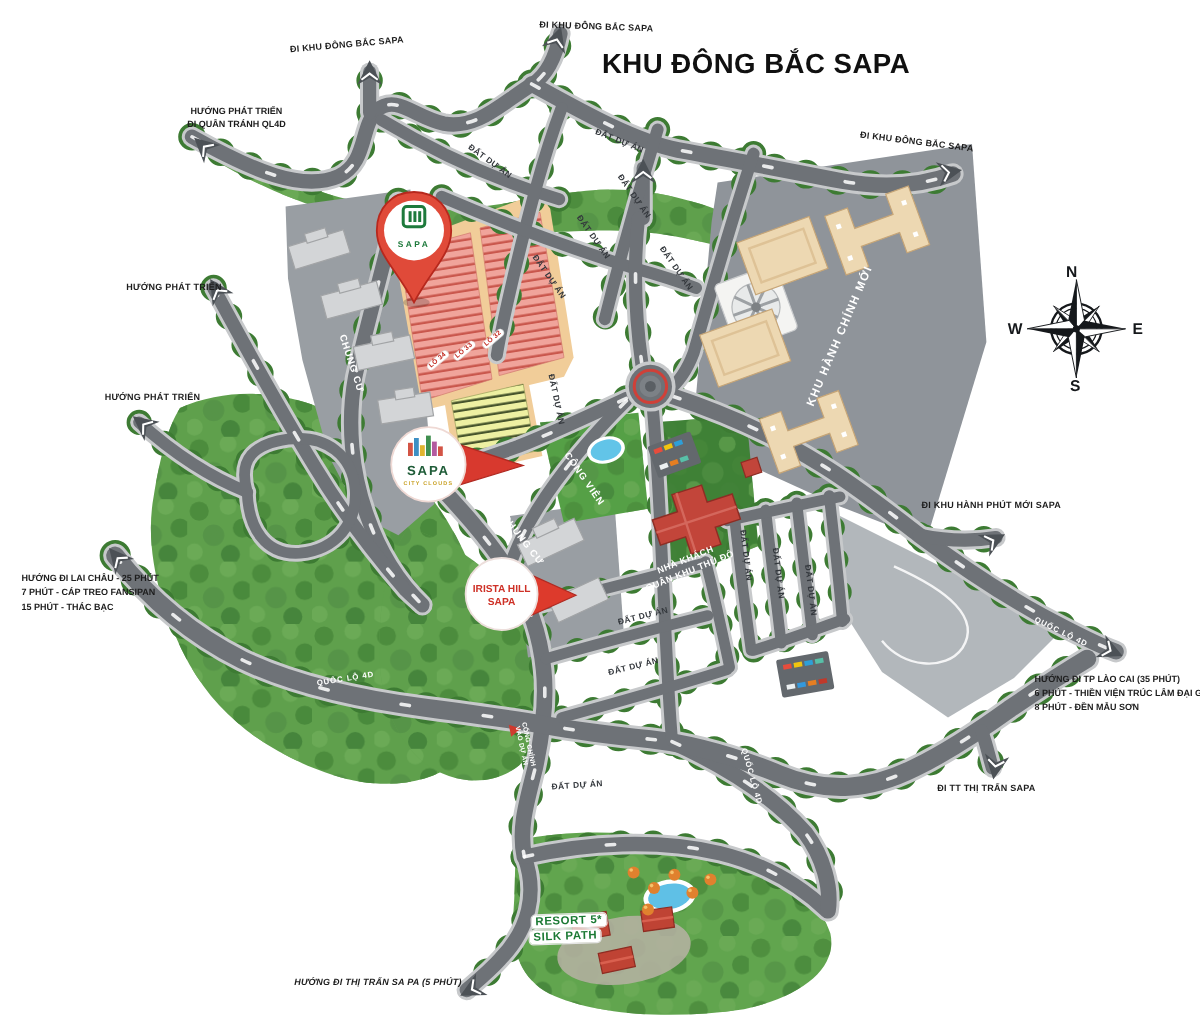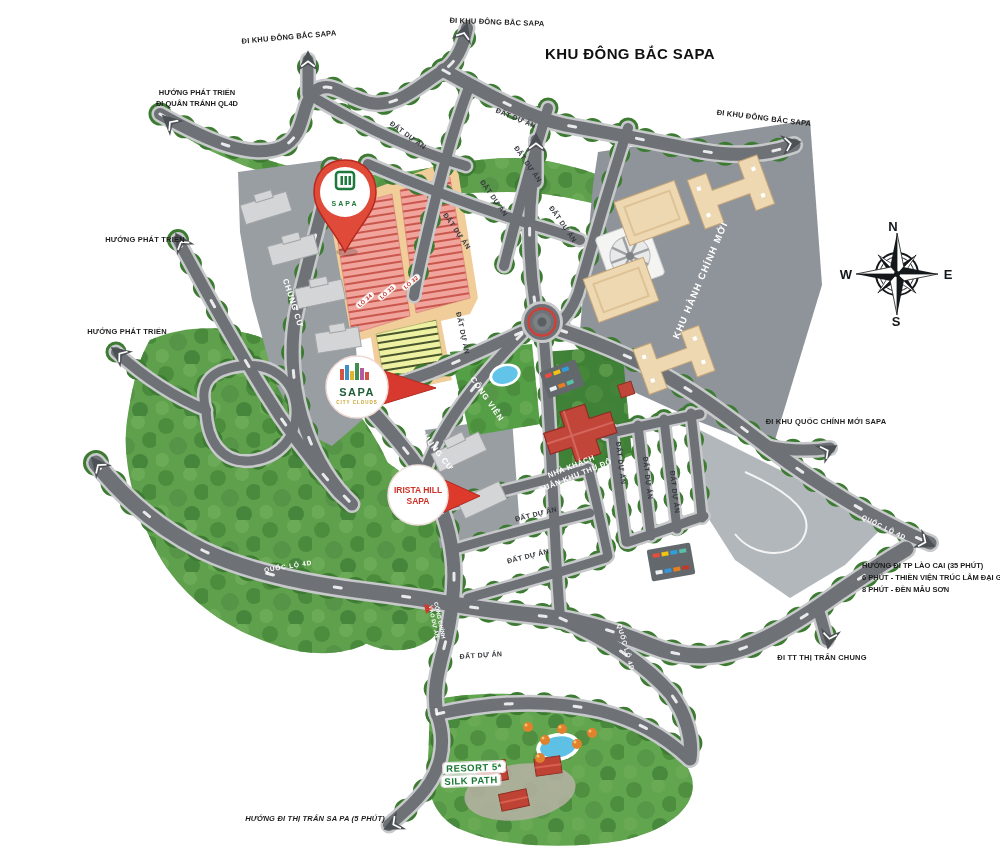--- a/index.html
+++ b/index.html
@@ -8,21 +8,21 @@
   svg{position:absolute;left:0;top:0;}
   .dots{fill:none;stroke:#3d7b33;stroke-linecap:round;stroke-dasharray:0 27;}
   .casing{fill:none;stroke:#c7c9cb;stroke-linecap:round;}
   .road{fill:none;stroke:#6e7277;stroke-linecap:round;}
   .dash{fill:none;stroke:#ffffff;stroke-width:3;stroke-linecap:round;stroke-dasharray:7 62;opacity:.85;}
   .lbl{position:absolute;white-space:nowrap;font-weight:bold;z-index:5;}
   .rl{font-size:7.5px;color:#1d1d1d;letter-spacing:.2px;}
   .rl3{font-size:7.5px;color:#1d1d1d;line-height:12px;text-align:left;}
   .pl{font-size:7px;color:#34383d;letter-spacing:.4px;}
   .wl{color:#ffffff;font-size:8px;letter-spacing:.8px;}
-  .ttl{font-size:15px;color:#101010;letter-spacing:.4px;}
+  .ttl{font-size:23px;color:#101010;letter-spacing:.4px;}
   .cmp{font-size:13px;color:#15181b;font-weight:800;}
   .pill{background:#fff;border-radius:3px;padding:0 3px;color:#1b7a34;font-size:9.5px;
         letter-spacing:.5px;box-shadow:0 0 0 1px #e4e4e4;}
   .badge{background:#fff;border-radius:5px;padding:0 2px;color:#c22a20;font-size:5.5px;
          letter-spacing:.3px;box-shadow:0 0 0 .5px #d8d8d8;}
   .tiny2{font-size:5.5px;line-height:6px;text-align:center;letter-spacing:.2px;}
   .gh{font-size:7.5px;line-height:9.5px;text-align:center;letter-spacing:.5px;}
   .dev2l{font-size:7.5px;line-height:11px;text-align:center;color:#1d1d1d;}
 </style>
 </head>
@@ -493,28 +493,33 @@
 <div class="lbl rl" style="left:497px;top:22px;transform:translate(-50%,-50%) rotate(2deg);">ĐI KHU ĐÔNG BẮC SAPA</div>
 <div class="lbl rl" style="left:764px;top:118px;transform:translate(-50%,-50%) rotate(7deg);">ĐI KHU ĐÔNG BẮC SAPA</div>
 
 <div class="lbl dev2l" style="left:197px;top:98px;transform:translate(-50%,-50%);">
   <div>HƯỚNG PHÁT TRIỂN</div>
   <div>ĐI QUÂN TRÁNH QL4D</div>
 </div>
 <div class="lbl rl" style="left:145px;top:239px;transform:translate(-50%,-50%);">HƯỚNG PHÁT TRIỂN</div>
 <div class="lbl rl" style="left:127px;top:331px;transform:translate(-50%,-50%);">HƯỚNG PHÁT TRIỂN</div>
 
+<div class="lbl rl3" style="left:18px;top:494px;transform:translate(0,-50%);">
+  <div>HƯỚNG ĐI LAI CHÂU - 25 PHÚT</div>
+  <div>7 PHÚT - CÁP TREO FANSIPAN</div>
+  <div>15 PHÚT - THÁC BẠC</div>
+</div>
 <div class="lbl rl3" style="left:862px;top:578px;transform:translate(0,-50%);">
   <div>HƯỚNG ĐI TP LÀO CAI (35 PHÚT)</div>
   <div>6 PHÚT - THIỀN VIỆN TRÚC LÂM ĐẠI GIÁC</div>
   <div>8 PHÚT - ĐỀN MẪU SƠN</div>
 </div>
 
-<div class="lbl rl" style="left:826px;top:421px;transform:translate(-50%,-50%);">ĐI KHU QUỐC CHÍNH MỚI SAPA</div>
-<div class="lbl rl" style="left:822px;top:657px;transform:translate(-50%,-50%);">ĐI TT THỊ TRẤN CHUNG</div>
+<div class="lbl rl" style="left:826px;top:421px;transform:translate(-50%,-50%);">ĐI KHU HÀNH PHÚT MỚI SAPA</div>
+<div class="lbl rl" style="left:822px;top:657px;transform:translate(-50%,-50%);">ĐI TT THỊ TRẤN SAPA</div>
 <div class="lbl rl" style="left:315px;top:818px;transform:translate(-50%,-50%);font-style:italic;">HƯỚNG ĐI THỊ TRẤN SA PA (5 PHÚT)</div>
 
 <div class="lbl wl" style="left:288px;top:566px;font-size:6.5px;transform:translate(-50%,-50%) rotate(-9deg);">QUỐC LỘ 4D</div>
 <div class="lbl wl" style="left:884px;top:527px;font-size:6.5px;transform:translate(-50%,-50%) rotate(26deg);">QUỐC LỘ 4D</div>
 <div class="lbl wl" style="left:626px;top:647px;font-size:6.5px;transform:translate(-50%,-50%) rotate(74deg);">QUỐC LỘ 4D</div>
 
 <div class="lbl pl" style="left:408px;top:135px;transform:translate(-50%,-50%) rotate(36deg);">ĐẤT DỰ ÁN</div>
 <div class="lbl pl" style="left:516px;top:118px;transform:translate(-50%,-50%) rotate(22deg);">ĐẤT DỰ ÁN</div>
 <div class="lbl pl" style="left:528px;top:164px;transform:translate(-50%,-50%) rotate(55deg);">ĐẤT DỰ ÁN</div>
 <div class="lbl pl" style="left:494px;top:198px;transform:translate(-50%,-50%) rotate(55deg);">ĐẤT DỰ ÁN</div>

